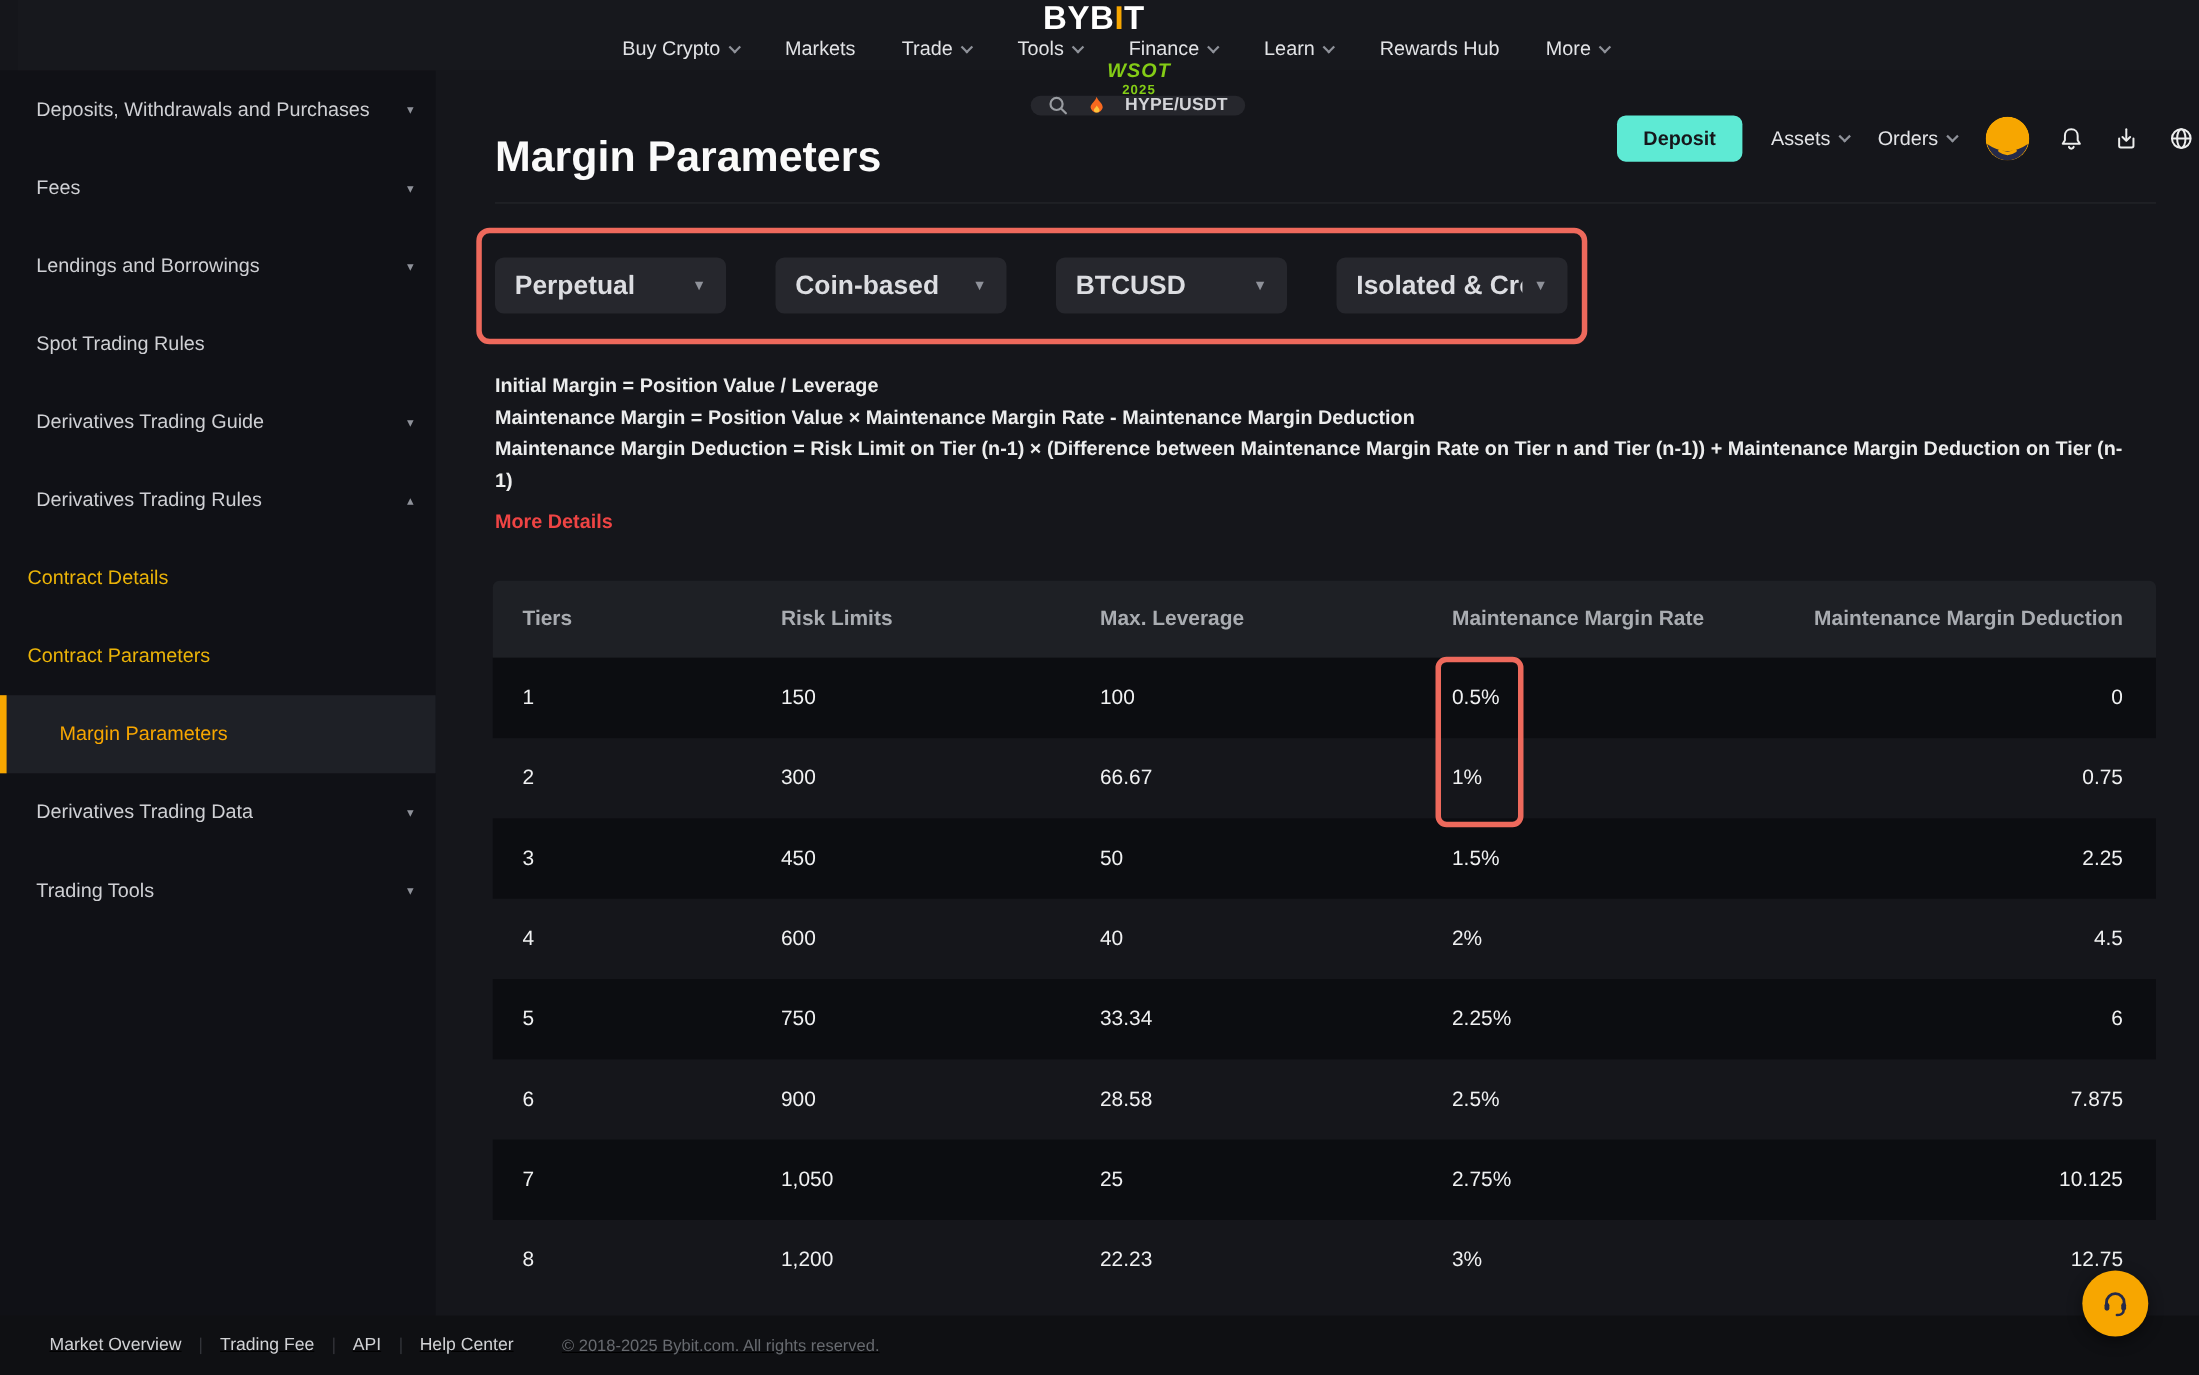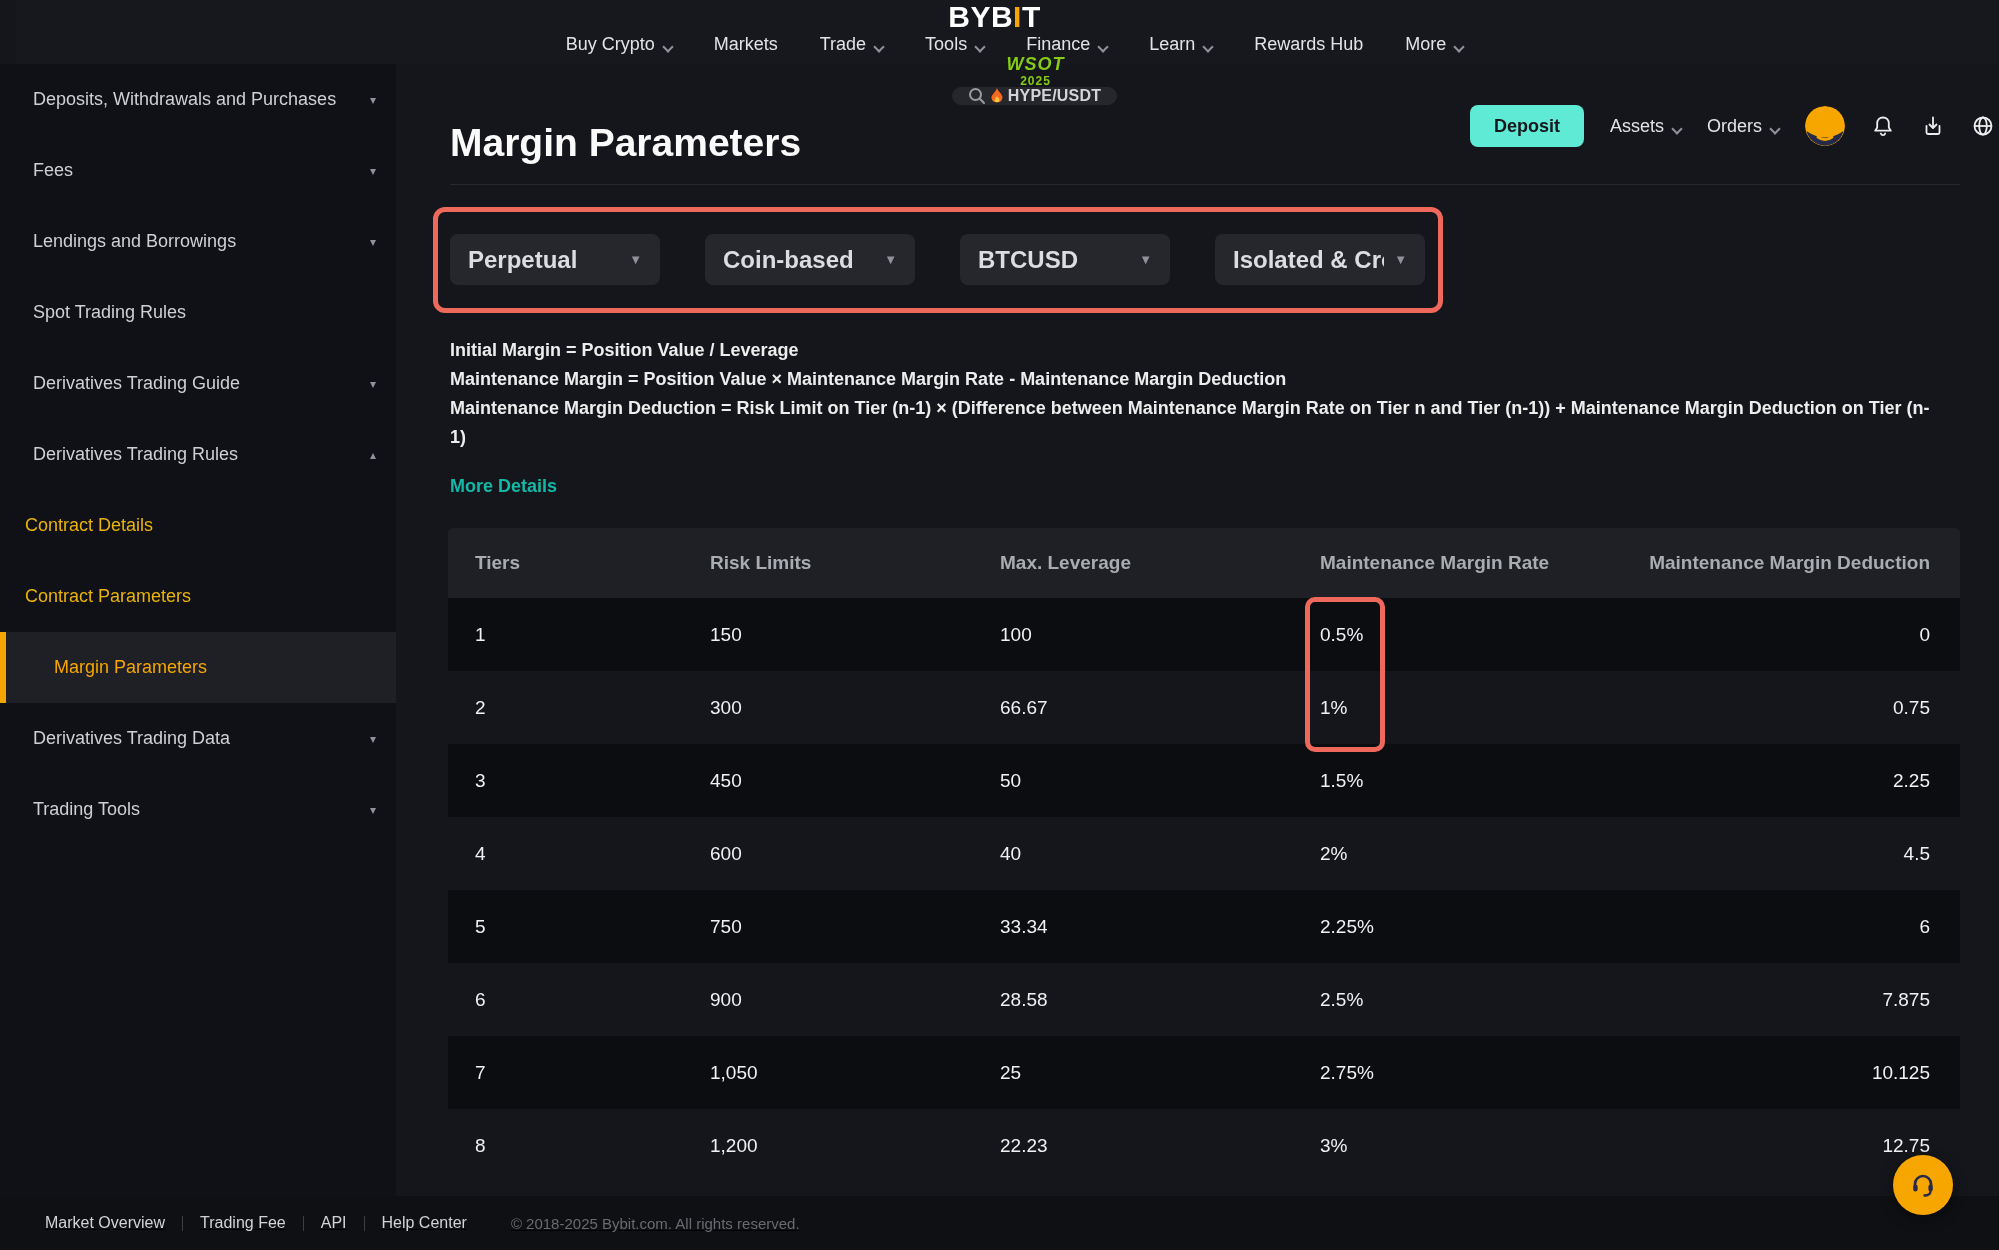--- a/index.html
+++ b/index.html
@@ -14,26 +14,26 @@
   
   .topnav {
     position:absolute; left:16px; top:0; width:1999px; height:64px;
     background:#17181d; display:flex; align-items:center; z-index:30;
     padding:0 20px 0 18px;
     flex-direction:column;
   }
   .logo { font-size:30px; font-weight:800; color:#ffffff; letter-spacing:.5px; display:flex; align-items:baseline; cursor:pointer; margin-right:40px;}
   .logo .logo-i { color:#f7a600; font-weight:800; }
   .nav-items { display:flex; align-items:center; gap:42px; }
-  .nav-item { display:flex; align-items:flex-end; color:#e2e3e6; font-size:18px; font-weight:500; cursor:pointer; white-space:nowrap; }
+  .nav-item { display:flex; align-items:center; color:#e2e3e6; font-size:18px; font-weight:500; cursor:pointer; white-space:nowrap; }
   .chev { display:inline-block; width:8px; height:8px; border-right:2px solid #8f929a; border-bottom:2px solid #8f929a; transform:rotate(45deg); margin-left:9px; margin-bottom:4px; }
   .wsot { margin-left:42px; color:#84cc16; text-align:center; line-height:1; cursor:pointer; }
   .wsot .w1 { font-size:18px; font-weight:800; font-style:italic; letter-spacing:1px; }
   .wsot .w2 { font-size:12px; font-weight:700; margin-top:2px; letter-spacing:1px; }
-  .search-pill { margin-left:40px; height:40px; min-width:158px; background:#26272d; border-radius:20px; display:flex; align-items:center; padding:0 16px; gap:4px; cursor:pointer; }
+  .search-pill { margin-left:40px; height:40px; min-width:158px; background:#26272d; border-radius:20px; display:flex; align-items:center; padding:0 16px; gap:19px; cursor:pointer; }
   .search-text { color:#d3d4d8; font-size:16px; font-weight:700; letter-spacing:.2px; }
   .nav-right { margin-left:auto; display:flex; align-items:center; gap:26px; }
   .deposit-btn { height:42px; background:#5eead4; color:#16171b; border:none; border-radius:8px; font-size:18px; font-weight:700; padding:0 24px; cursor:pointer; font-family:"Liberation Sans",sans-serif; }
   .icon-btn { display:flex; align-items:center; cursor:pointer; }
   .avatar { width:40px; height:40px; border-radius:50%; overflow:hidden; cursor:pointer; }
 
   
   .sidebar { position:absolute; left:0; top:64px; width:396px; height:1132px; background:#101116; z-index:10; }
   .side-item { height:71px; display:flex; align-items:center; padding:0 20px 0 33px; color:#cfd0d4; font-size:18px; cursor:pointer; }
   .side-item .tri { margin-left:auto; color:#8f929a; font-size:12px; }
@@ -48,21 +48,21 @@
   .dd { width:210px; height:51px; background:#26272d; border-radius:8px; display:flex; align-items:center; padding:0 18px; cursor:pointer; }
   .dd-label { font-size:24px; font-weight:700; color:#dcdde1; white-space:nowrap; overflow:hidden; }
   .dd-arrow { margin-left:auto; color:#8f929a; font-size:13px; padding-left:10px; }
 
   .annotation-box { position:absolute; border:5px solid #ee695c; pointer-events:none; z-index:20; }
   .annotation-filters { left:433px; top:207px; width:1010px; height:106px; border-radius:12px; }
   .annotation-cells { left:1305px; top:597px; width:80px; height:155px; border-radius:10px; }
 
   .formulas { position:absolute; left:450px; top:336px; z-index:5; }
   .formula-line { font-size:18px; font-weight:700; color:#eceded; line-height:29px; white-space:nowrap; }
-  .more-details { margin-top:20px; font-size:18px; font-weight:700; color:#14b8a6; line-height:29px; cursor:pointer; display:inline-block; }
+  .more-details { margin-top:8px; font-size:18px; font-weight:700; color:#ef4444; line-height:29px; cursor:pointer; display:inline-block; }
 
   
   .param-table { position:absolute; left:448px; top:528px; width:1512px; z-index:5; }
   .t-header { position:relative; height:70px; background:#1e2025; border-radius:6px 6px 0 0; }
   .t-row { position:relative; height:73px; }
   .t-row.shaded { background:#0c0d11; }
   .cell { position:absolute; top:50%; transform:translateY(-50%); font-size:19px; font-weight:500; color:#f0f1f2; white-space:nowrap; }
   .t-header .cell { font-weight:600; color:#a9acb1; }
   .c1 { left:27px; } .c2 { left:262px; } .c3 { left:552px; } .c4 { left:872px; }
   .c5 { right:30px; text-align:right; }

